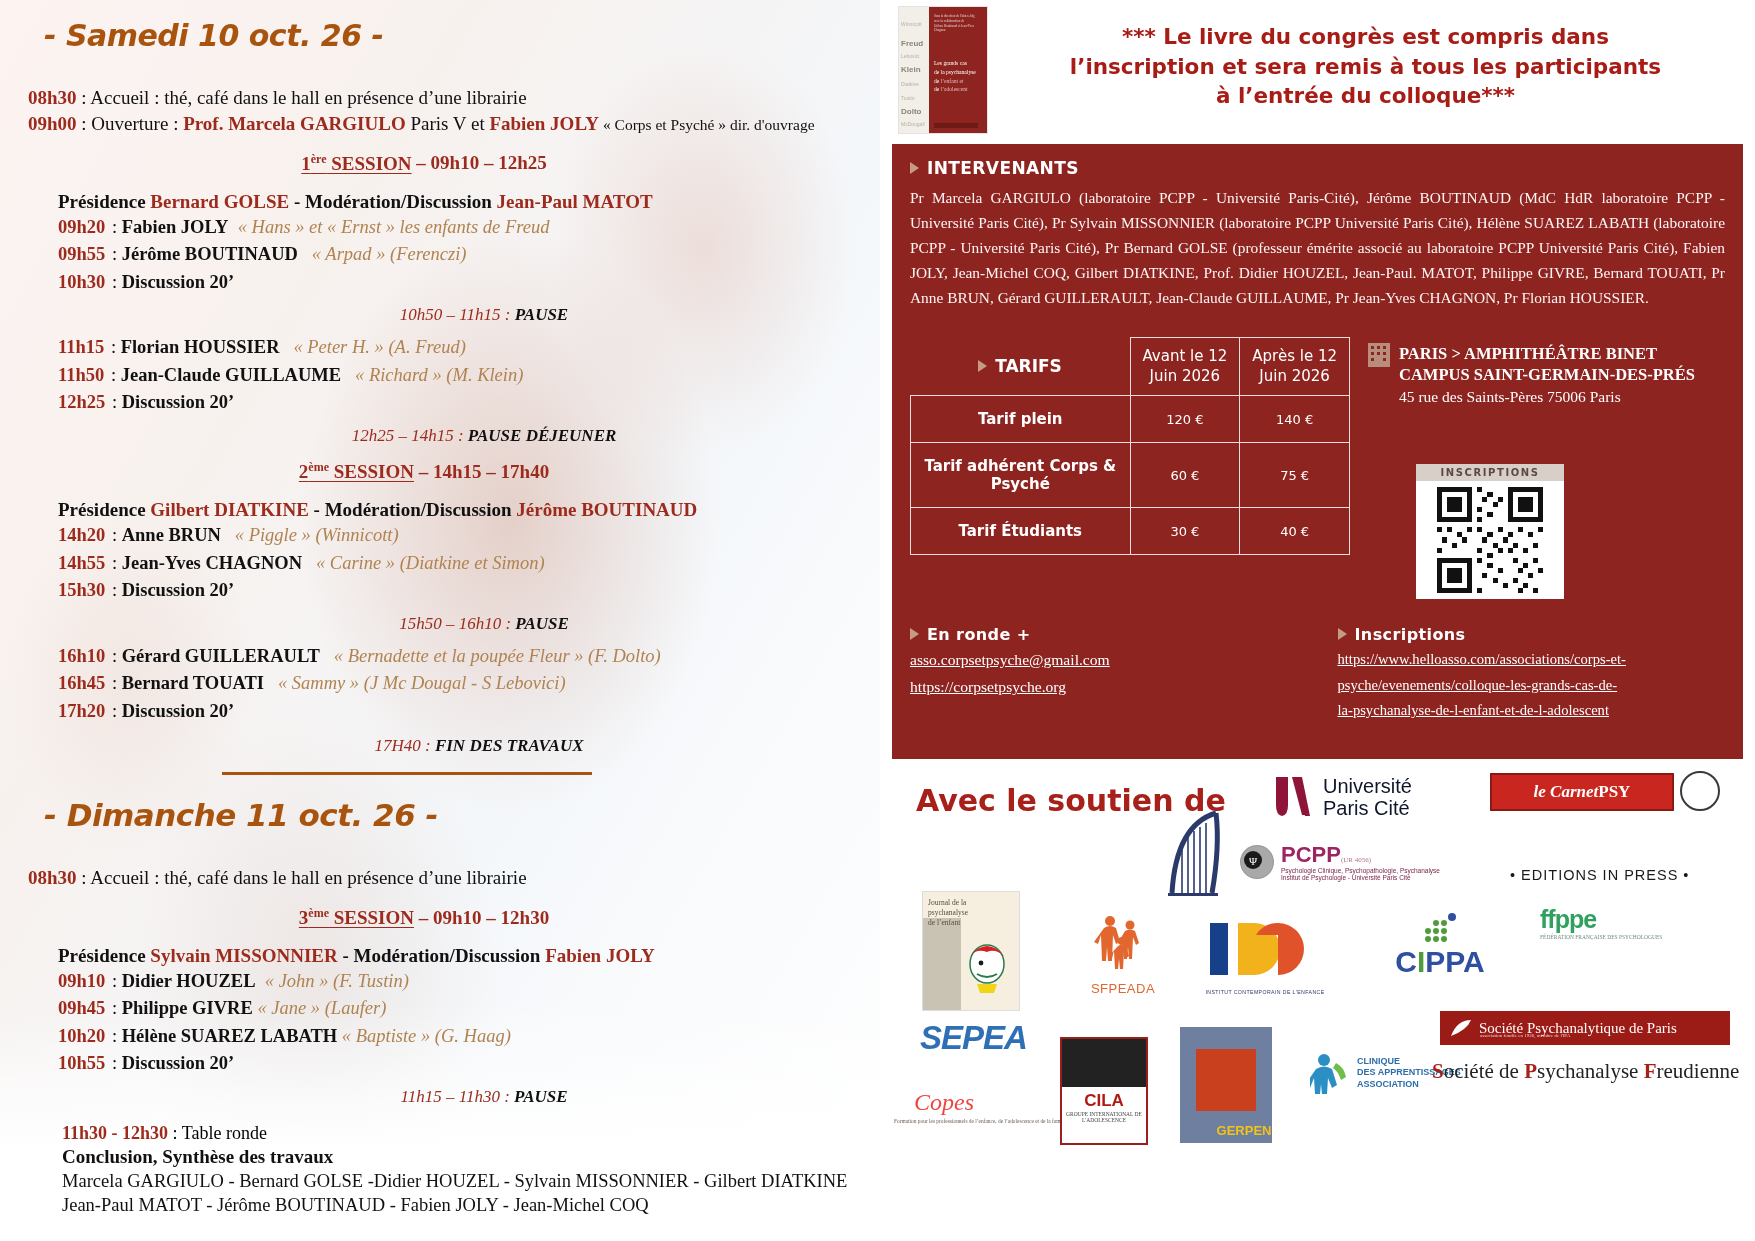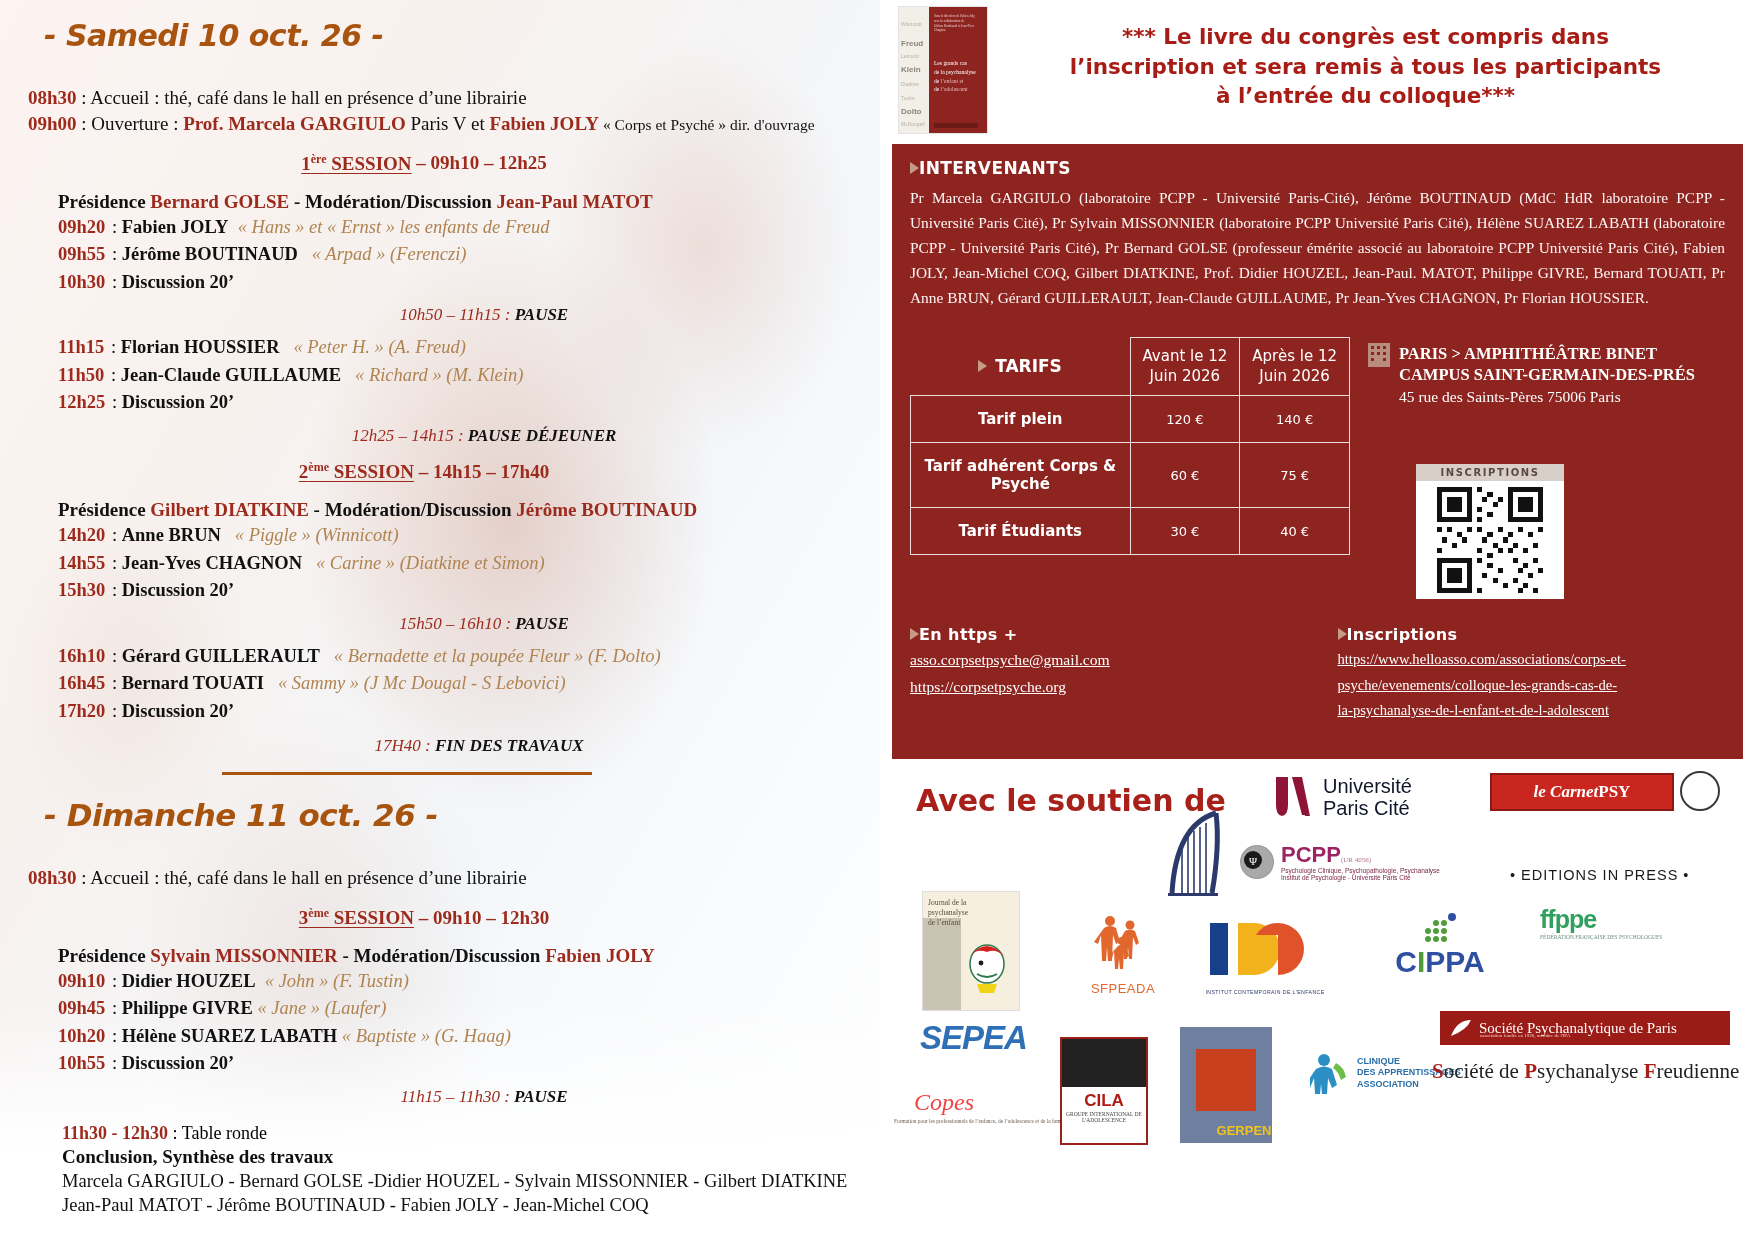--- a/index.html
+++ b/index.html
@@ -110,21 +110,21 @@
     font-family:"DejaVu Sans", sans-serif;
     font-weight:bold; font-size:21.5px; color:#a81c16; line-height:1.38;
   }
 
   .redbox {
     margin:4px 12px 0 12px; background:#8e2420; color:#fff;
     padding:14px 18px 16px 18px; min-height:615px; position:relative;
   }
   .sechead {
     font-family:"DejaVu Sans", sans-serif; font-weight:bold;
-    font-size:17px; letter-spacing:.4px; display:flex; align-items:center; gap:0;
+    font-size:17px; letter-spacing:.4px; display:flex; align-items:center; gap:8px;
   }
   .tri { width:0;height:0;border-left:9px solid #c69b85; border-top:6px solid transparent; border-bottom:6px solid transparent; flex:none;}
   .interv {
     margin-top:8px; font-size:15.4px; line-height:1.62;
     text-align:justify; color:#fdf6f5;
   }
 
   .midrow { display:flex; margin-top:26px; gap:18px; }
   .tarifs-wrap { flex:none; width:440px; }
   .ttable { border-collapse:collapse; width:100%; font-family:"DejaVu Sans", sans-serif; }
@@ -516,21 +516,21 @@
               </svg>
             </div>
           </div>
         </div>
       </div>
 
       <div class="linkrow">
         <div class="linkcol">
           <div class="sechead">
             <span class="tri"></span>
-            <span>En https +</span>
+            <span>En ronde +</span>
           </div>
           <a class="lk" href="#">asso.corpsetpsyche@gmail.com</a>
           <a class="lk" href="#">https://corpsetpsyche.org</a>
         </div>
         <div class="linkcol">
           <div class="sechead">
             <span class="tri"></span>
             <span>Inscriptions</span>
           </div>
           <a class="lk small" href="#">https://www.helloasso.com/associations/corps-et-</a>

